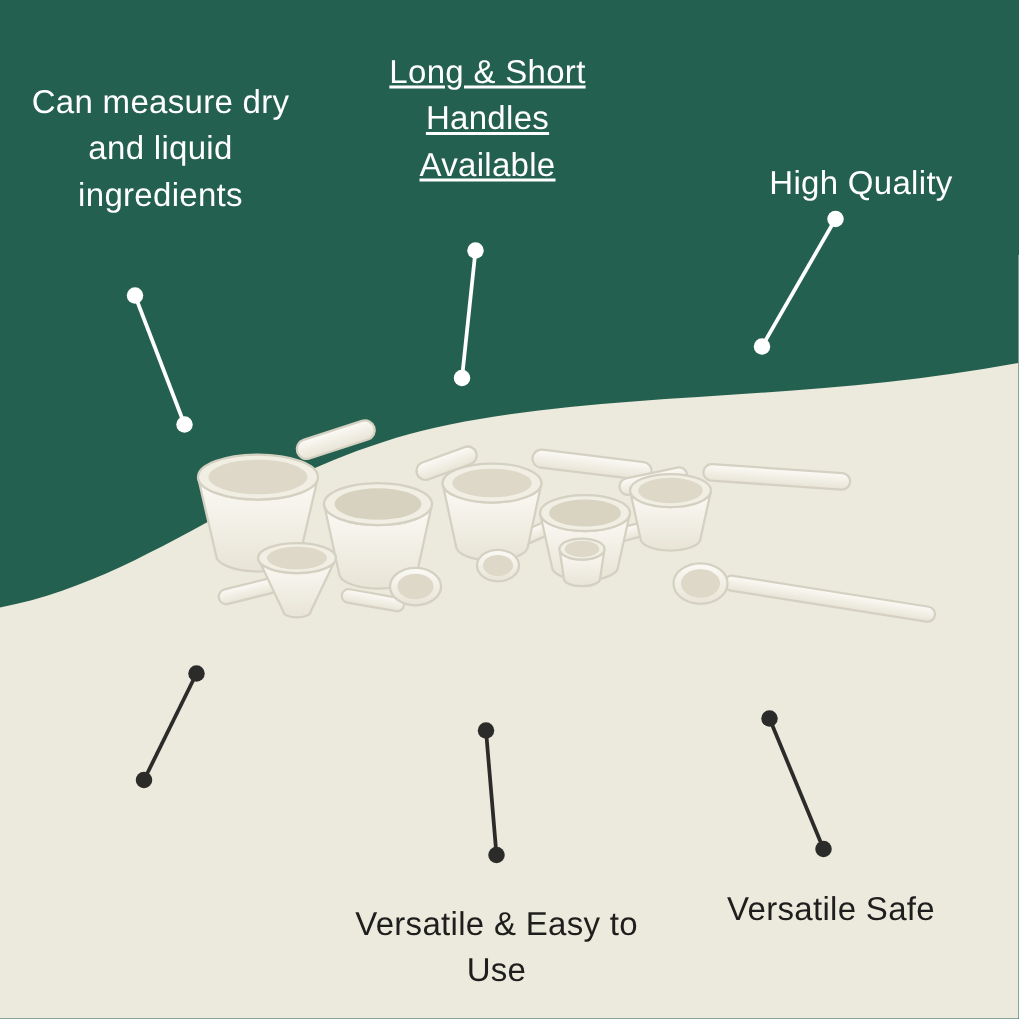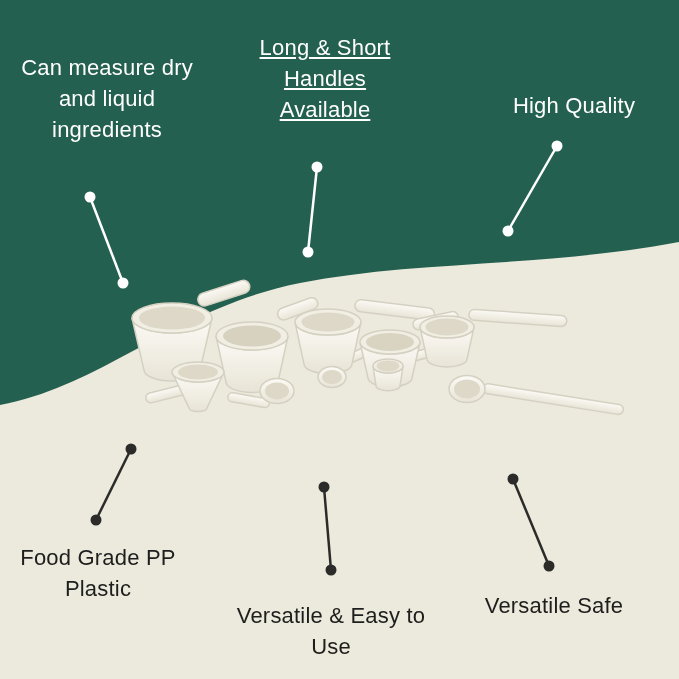--- a/index.html
+++ b/index.html
@@ -27,21 +27,21 @@
     font-size: 22px;
     line-height: 1.42;
     letter-spacing: 0.2px;
     font-weight: 400;
   }
   .on-dark  { color: #FFFFFF; }
   .on-light { color: #1E1E1C; }
 
   .callout-tl { left: 7px;   top: 52px;  width: 200px; }
   .callout-tc { left: 245px; top: 32px;  width: 160px; text-decoration: underline; }
-  .callout-tr { left: 474px; top: 90px;  width: 200px; }
+  .callout-tr { left: 474px; top: 106px;  width: 200px; }
   .callout-bl { left: 8px;   top: 542px; width: 180px; }
   .callout-bc { left: 231px; top: 600px; width: 200px; }
   .callout-br { left: 454px; top: 590px; width: 200px; }
 </style>
 </head>
 <body>
 
 <figure class="canvas">
 
   <svg class="layer" viewBox="0 0 679 679" aria-hidden="true">
@@ -160,23 +160,20 @@
 
   <div class="callout callout-tl on-dark">
     <span>Can measure dry and liquid ingredients</span>
   </div>
   <div class="callout callout-tc on-dark">
     <span>Long &amp; Short Handles Available</span>
   </div>
   <div class="callout callout-tr on-dark">
     <span>High Quality</span>
   </div>
-  <div class="callout callout-bl on-light">
-    <span>Food Grade PP Plastic</span>
-  </div>
   <div class="callout callout-bc on-light">
     <span>Versatile &amp; Easy to Use</span>
   </div>
   <div class="callout callout-br on-light">
     <span>Versatile Safe</span>
   </div>
 
 </figure>
 
 </body></html>

